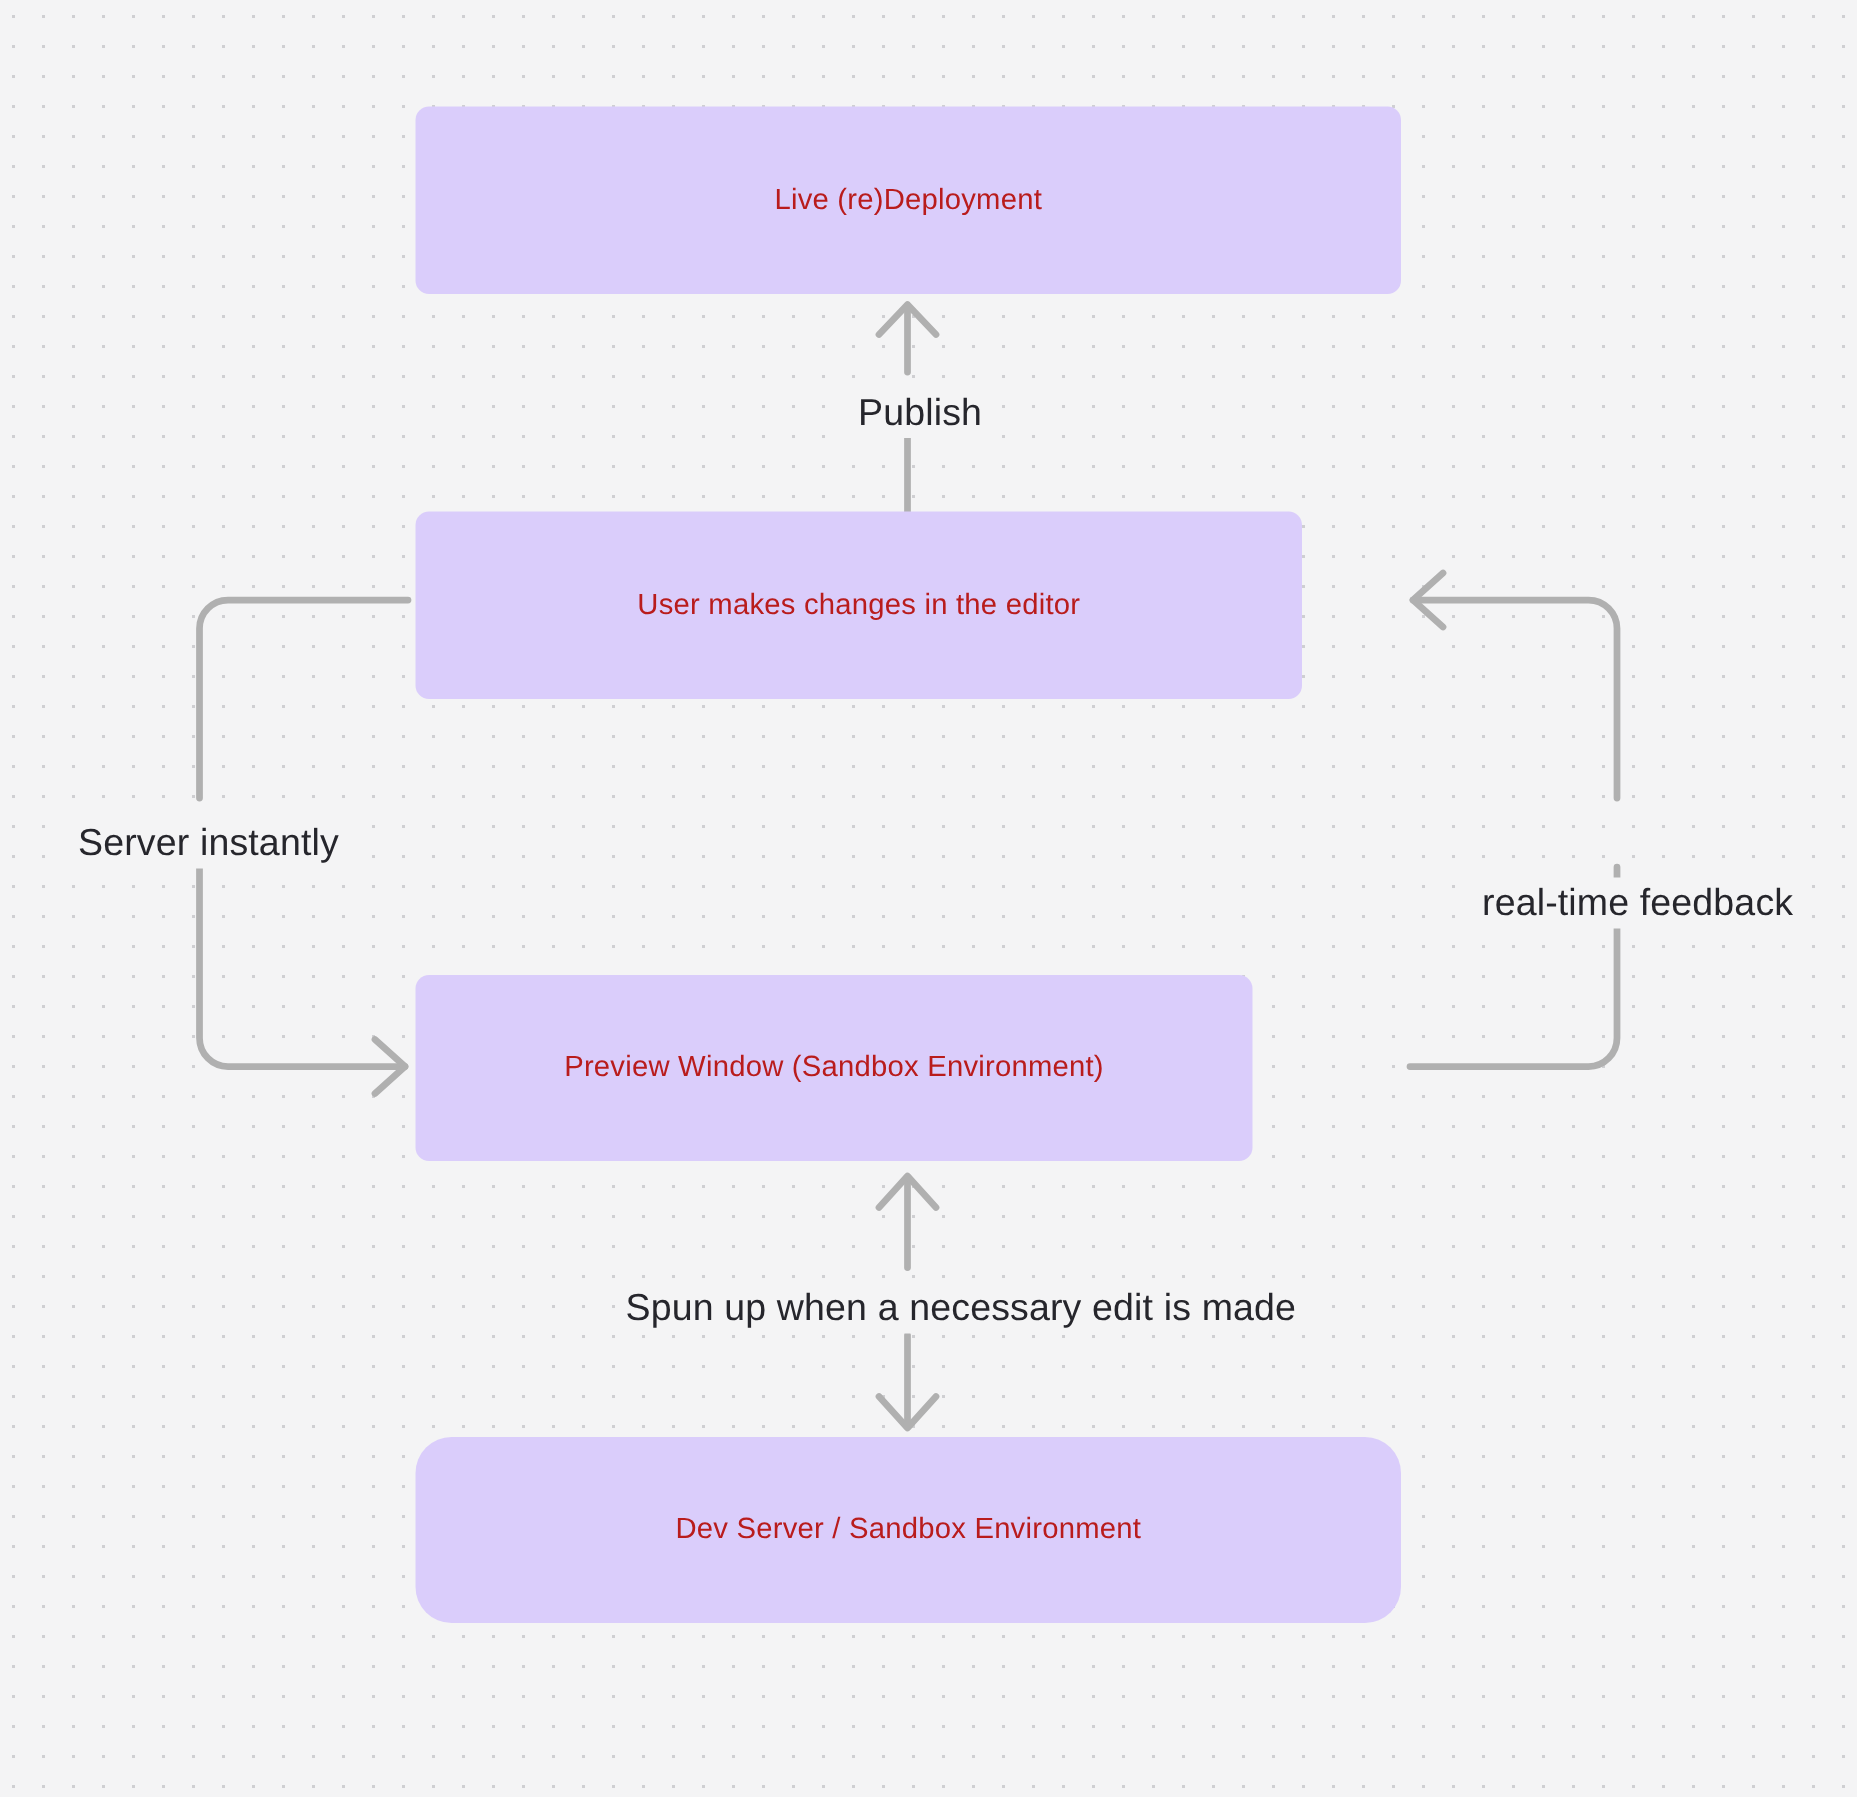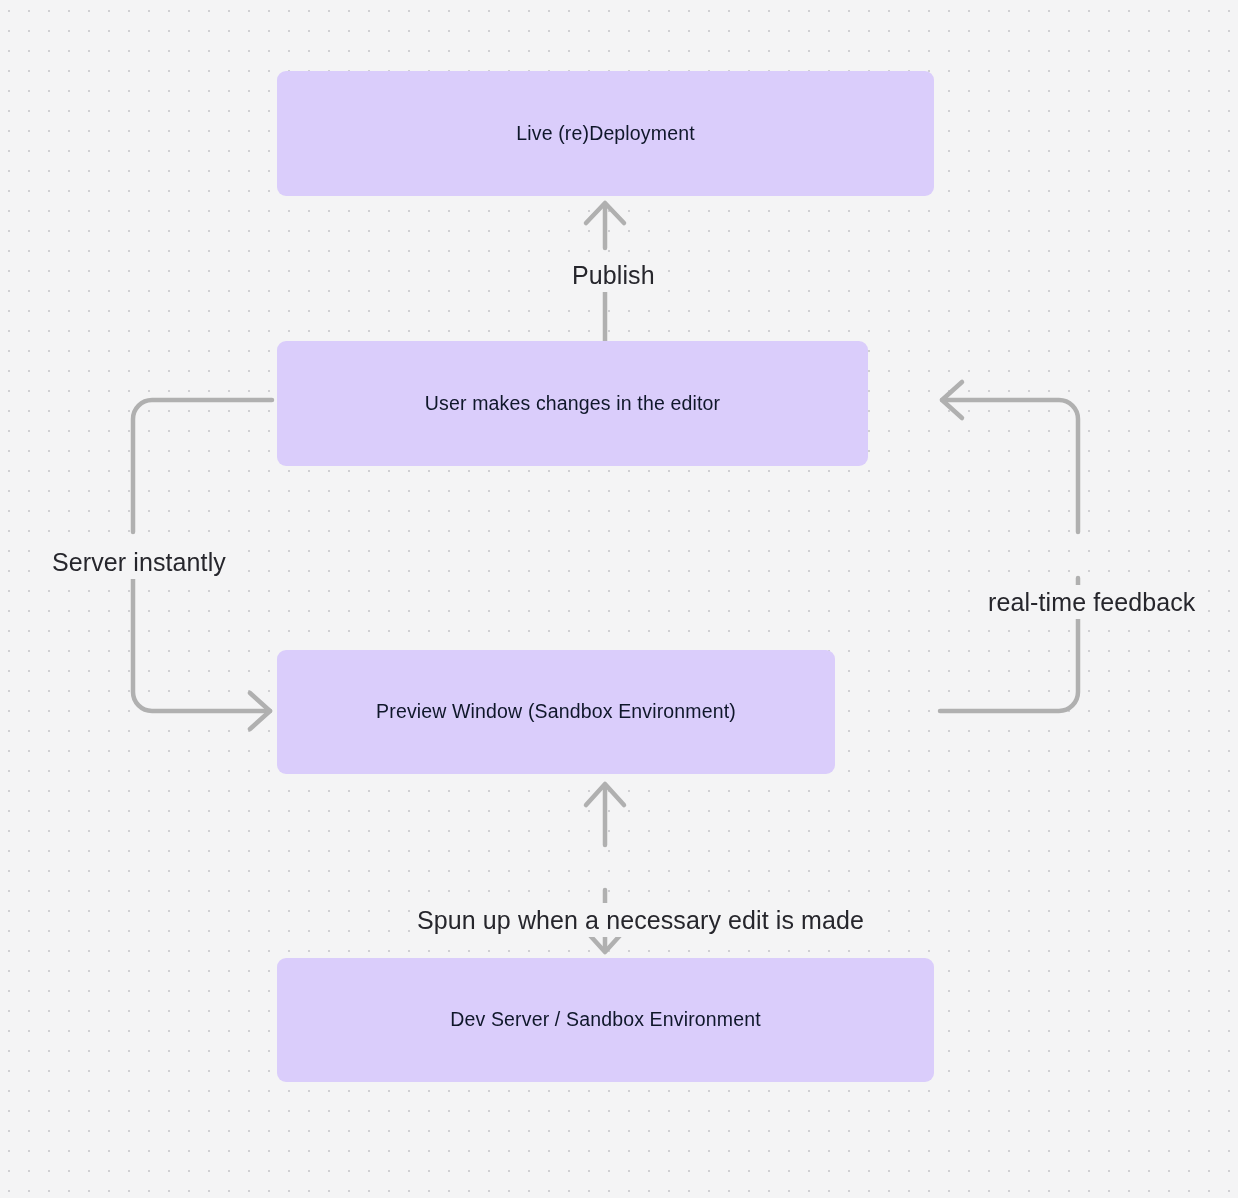--- a/index.html
+++ b/index.html
@@ -39,44 +39,44 @@
     background-color: #dacdfb;
     border-radius: 9px;
     display: flex;
     align-items: center;
     justify-content: center;
     box-sizing: border-box;
   }
   .node-label {
     font-size: 19.5px;
     line-height: 1.2;
-    color: #0f172a;
+    color: #b91c1c;
     letter-spacing: 0.15px;
     text-align: center;
     white-space: nowrap;
   }
 
   #node-live        { left: 277px; top: 71px;  width: 657px; height: 125px; }
   #node-editor      { left: 277px; top: 341px; width: 591px; height: 125px; }
   #node-preview     { left: 277px; top: 650px; width: 558px; height: 124px; }
-  #node-devserver   { left: 277px; top: 958px; width: 657px; height: 124px; }
+  #node-devserver   { left: 277px; top: 958px; width: 657px; height: 124px; border-radius: 24px; }
 
   .edge-label {
     position: absolute;
     font-size: 25px;
     line-height: 1.2;
     color: #26262c;
     letter-spacing: 0.1px;
     white-space: nowrap;
     background-color: #f4f4f5;
     padding: 2px 6px;
   }
 
   #label-publish   { left: 566px; top: 258px; }
-  #label-spun      { left: 411px; top: 855px; margin-top: 48px; }
+  #label-spun      { left: 411px; top: 855px; }
   #label-updates   { left: 46px;  top: 545px; }
   #label-realtime  { left: 982px; top: 545px; margin-top: 40px; }
 </style>
 </head>
 <body>
 
 <div id="canvas">
 
   <svg id="edge-layer" width="1238" height="1198" viewBox="0 0 1238 1198" xmlns="http://www.w3.org/2000/svg">
 

